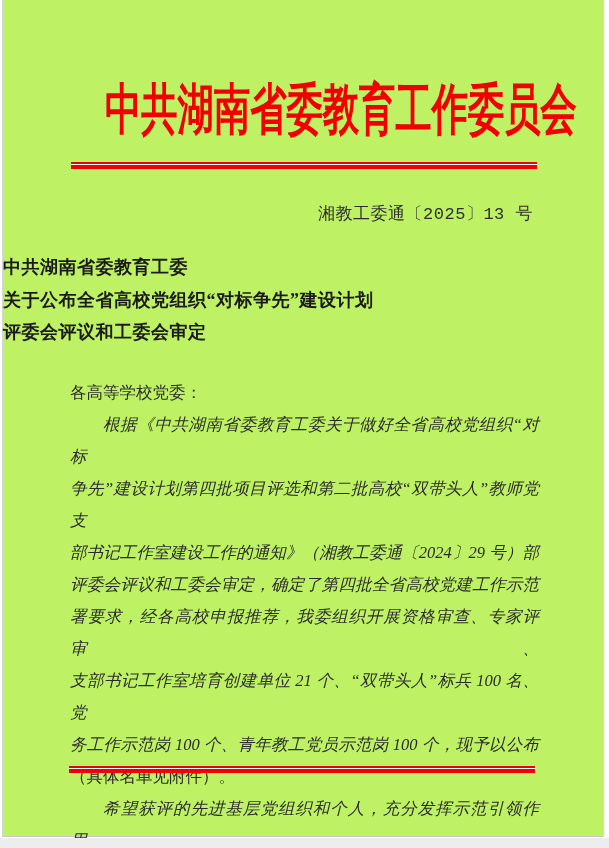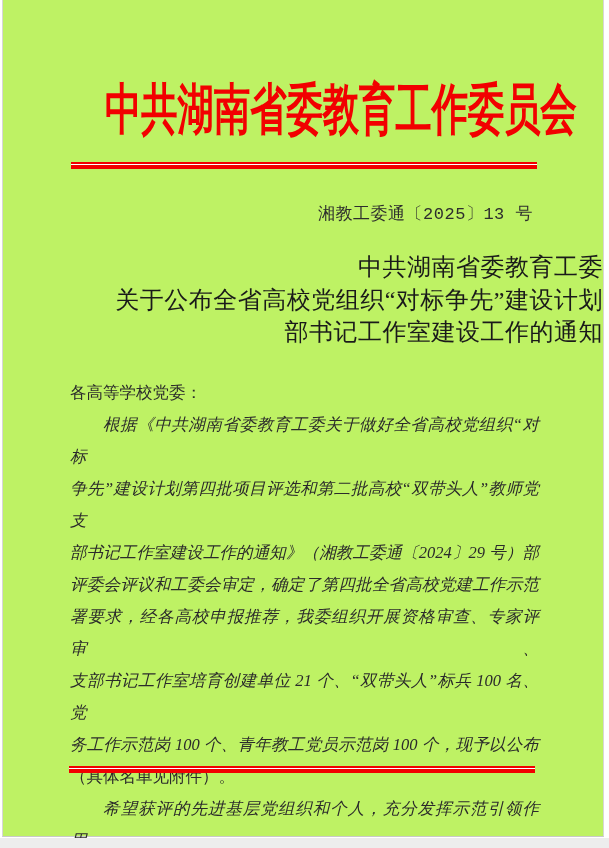--- a/index.html
+++ b/index.html
@@ -64,23 +64,23 @@
     color: #2d2d2d;
     letter-spacing: 0.5px;
     white-space: nowrap;
     font-family: Liberation Mono, monospace;
   }
   .doc-title {
     position: absolute;
     top: 251px;
     left: 0;
     width: 100%;
-    text-align: right;
-    font-weight: normal;
-    font-size: 24px;
+    text-align: left;
+    font-weight: bold;
+    font-size: 18px;
     line-height: 32.5px;
     color: #1a1a1a;
     letter-spacing: 0.5px;
   }
   .body-text {
     position: absolute;
     top: 377px;
     left: 67px;
     width: 469px;
     font-size: 16.5px;
@@ -108,21 +108,21 @@
     <div class="thin"></div>
     <div class="gap"></div>
     <div class="thick"></div>
   </div>
 
   <div class="doc-number">湘教工委通〔2025〕13 号</div>
 
   <div class="doc-title">
     <div>中共湖南省委教育工委</div>
     <div>关于公布全省高校党组织“对标争先”建设计划</div>
-    <div>部书记工作室建设工作的通知</div>
+    <div>评委会评议和工委会审定</div>
   </div>
 
   <div class="body-text">
     <div class="bl left">各高等学校党委：</div>
     <div class="bl just indent">根据《中共湖南省委教育工委关于做好全省高校党组织“对标</div>
     <div class="bl just">争先”建设计划第四批项目评选和第二批高校“双带头人”教师党支</div>
     <div class="bl just">部书记工作室建设工作的通知》（湘教工委通〔2024〕29 号）部</div>
     <div class="bl just">评委会评议和工委会审定，确定了第四批全省高校党建工作示范</div>
     <div class="bl just">署要求，经各高校申报推荐，我委组织开展资格审查、专家评审、</div>
     <div class="bl just">支部书记工作室培育创建单位 21 个、“双带头人”标兵 100 名、党</div>

